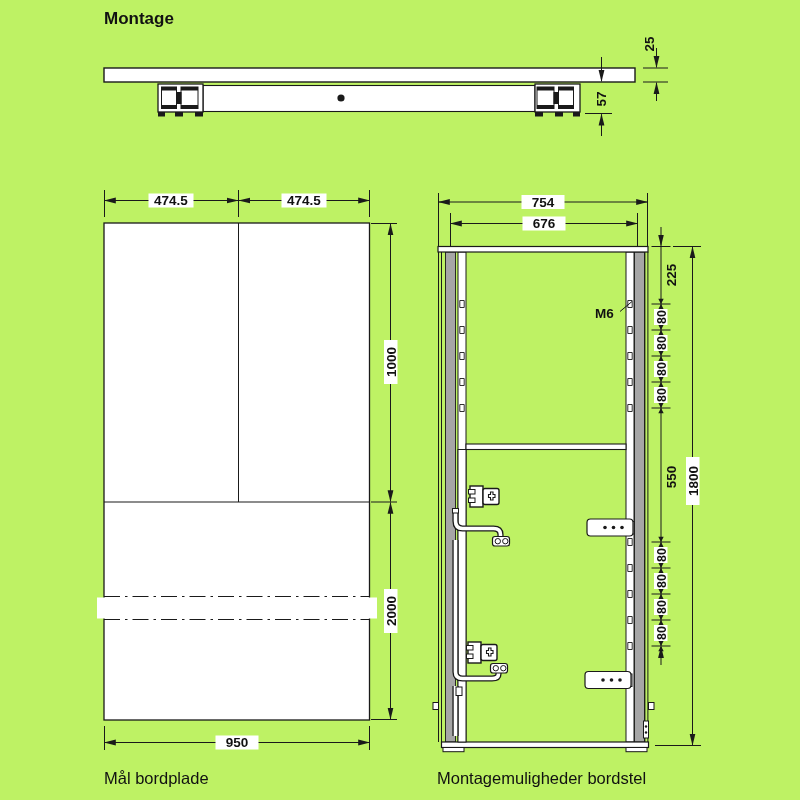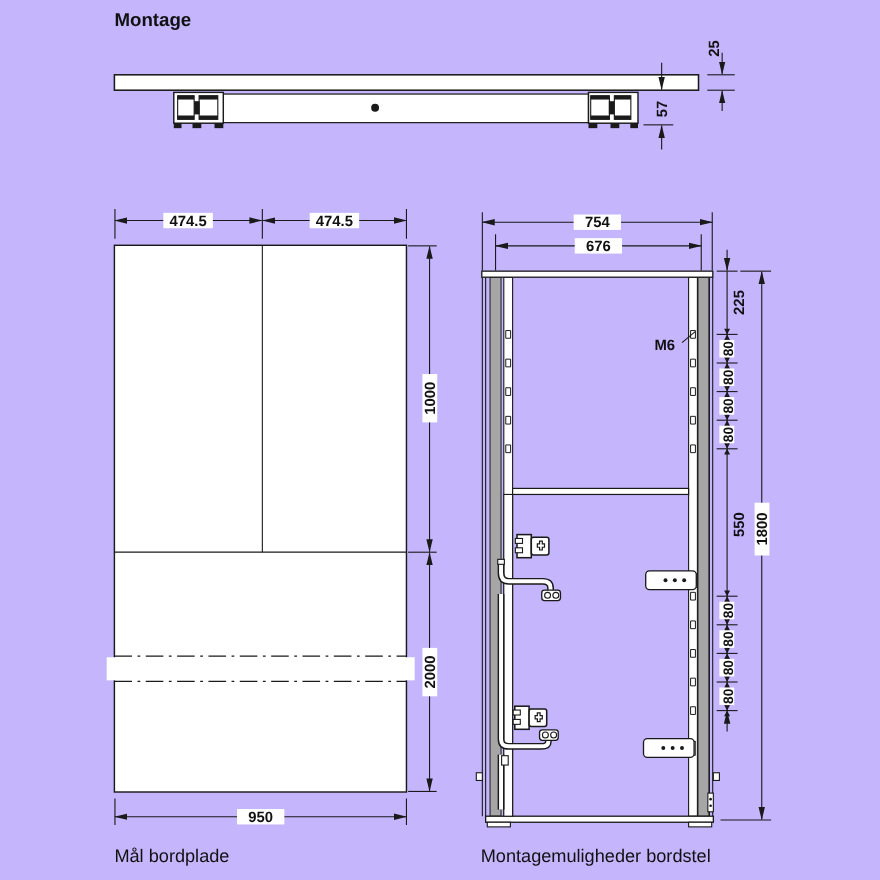--- a/index.html
+++ b/index.html
@@ -1,16 +1,16 @@
 <!DOCTYPE html>
 <html><head>
 <meta charset="utf-8">
 <style>
   html,body{margin:0;padding:0;background:#fff;}
-  #stage{position:relative;width:800px;height:800px;background:#c4b5fd;overflow:hidden;}
+  #stage{position:relative;width:800px;height:800px;background:#bef264;overflow:hidden;}
   svg{display:block;}
   .ln{stroke:#1a1a1a;stroke-width:1;fill:none;}
   .ln12{stroke:#1a1a1a;stroke-width:1.2;fill:none;}
   .wfill{fill:#fff;stroke:#1a1a1a;}
   .gray{fill:#a6a6a6;stroke:#1a1a1a;stroke-width:0.9;}
   .blk{fill:#1a1a1a;stroke:none;}
   .dashdot{stroke:#1a1a1a;stroke-width:1.1;fill:none;stroke-dasharray:16 5 2.5 5;}
   .tube{stroke:#1a1a1a;stroke-width:6.2;fill:none;}
   .tubein{stroke:#fff;stroke-width:3.6;fill:none;}
   text{fill:#111;}

